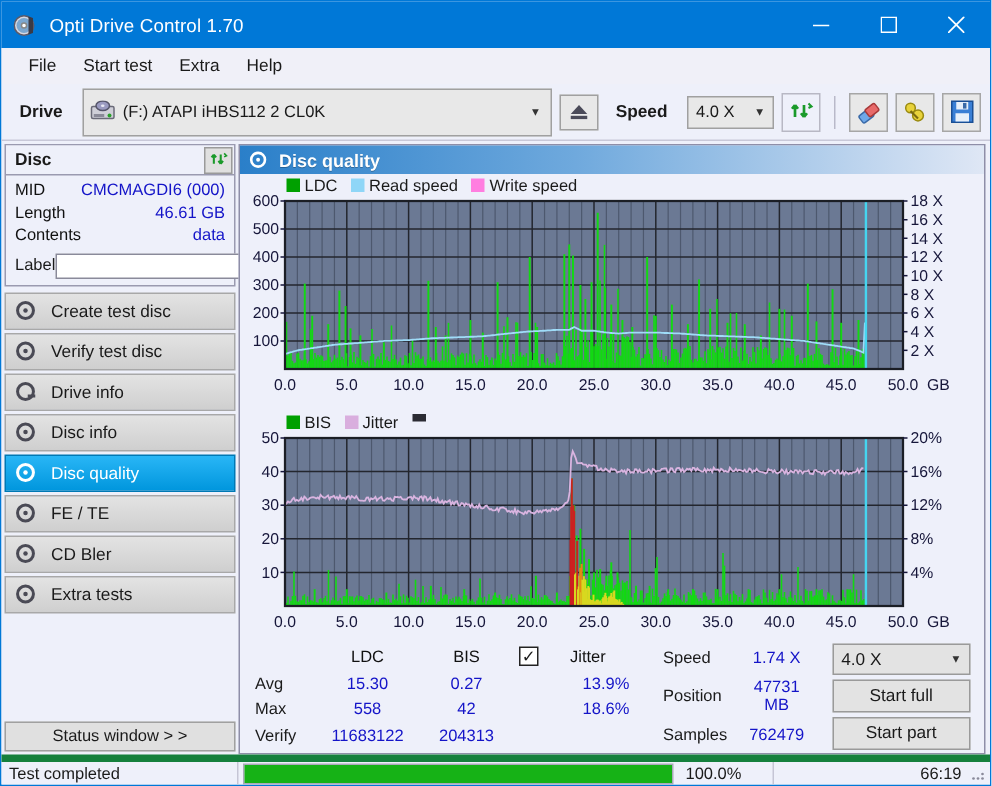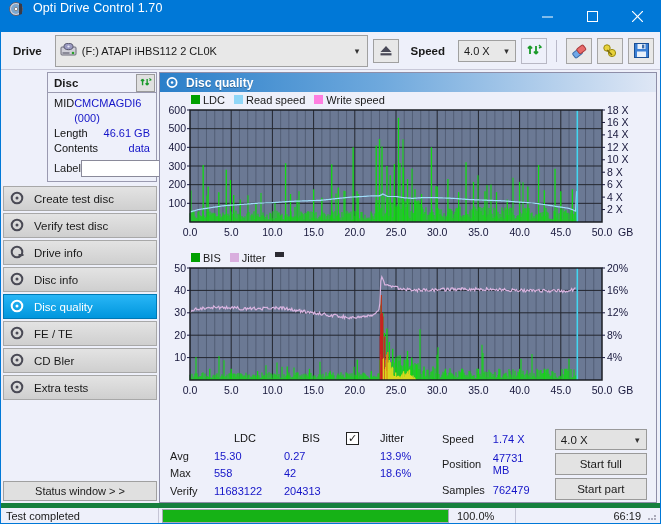--- a/index.html
+++ b/index.html
@@ -13,21 +13,21 @@
   .window {
     width:661px; height:524px;
     border:1px solid #0078d7;
     background:#eef0fa;
     display:flex; flex-direction:column;
     position:relative;
   }
   
   .titlebar {
     height:31px; background:#0078d7; color:#fff;
-    display:flex; 
+    display:flex; align-items:center;
     flex:0 0 31px;
   }
   .titlebar .appicon {
     width:16px; height:16px; margin-left:8px; margin-right:8px;
     position:relative; flex:0 0 16px;
   }
   .titlebar .title { font-size:12.5px; letter-spacing:.1px; }
   .titlebar .spacer { flex:1; }
   .winbtn {
     width:45px; height:31px; display:flex; align-items:center; justify-content:center;
@@ -73,21 +73,21 @@
   }
   .tool-sep { width:1px; height:22px; background:#b9b9c9; margin:0 4px; }
   .tool-icon-btn.flat { background:#eef0fa; border-color:#b8b8c4; }
 
   
   .main { flex:1; display:flex; min-height:0; }
 
   
   .leftcol { width:158px; flex:0 0 158px; display:flex; flex-direction:column;
              background:#eef0fa; padding:2px 2px 0 2px; }
-  .disc-panel { border:1px solid #9a9ab0; background:#eef0fa; margin-bottom:4px;margin-left:44px; }
+  .disc-panel { border:1px solid #9a9ab0; background:#eef0fa; margin-bottom:4px; }
   .disc-head {
     height:20px; display:flex; align-items:center; justify-content:space-between;
     border-bottom:1px solid #9a9ab0; padding-left:6px; background:#eef0fa;
   }
   .disc-head .t { font-weight:bold; font-size:11.5px; }
   .refresh-btn {
     width:19px; height:18px; background:#e0e0e0; border:1px solid #9a9a9a;
     margin-right:1px; display:flex; align-items:center; justify-content:center;
   }
   .disc-rows { padding:3px 6px 4px 6px; }
@@ -134,21 +134,21 @@
   .legend .sw { width:9px; height:9px; display:inline-block; }
   .legend .lg { display:flex; align-items:center; gap:3px; margin-right:5px;}
 
   .plotwrap { position:relative; }
   svg { display:block; }
 
   
   .stats { display:flex; padding:3px 2px 2px 6px; flex:0 0 auto; font-size:11px; }
   .stats table { border-collapse:collapse; font-size:11px; }
   .stats td { padding:0 4px; height:16px; }
-  .num { color:#1414c8; text-align:left; }
+  .num { color:#1414c8; text-align:center; }
   .hdr { text-align:center; color:#111; }
   .checkbox {
     width:13px; height:13px; border:1.5px solid #222; background:#fff;
     display:inline-flex; align-items:center; justify-content:center; font-size:11px;
     vertical-align:middle;
   }
   .btn-std {
     background:#e3e3e3; border:1px solid #9a9a9a; height:22px; width:92px;
     display:flex; align-items:center; justify-content:center; font-size:11.5px;
   }
@@ -194,20 +194,26 @@
         </svg>
     </div>
     <div class="winbtn close-btn">
       <svg width="11" height="11" viewBox="0 0 11 11">
           <line x1="0" y1="0" x2="11" y2="11" stroke="#fff" stroke-width="1.2"></line>
           <line x1="11" y1="0" x2="0" y2="11" stroke="#fff" stroke-width="1.2"></line>
         </svg>
     </div>
   </div>
 
+  <div class="menubar">
+    <div class="mi">File</div>
+    <div class="mi">Start test</div>
+    <div class="mi">Extra</div>
+    <div class="mi">Help</div>
+  </div>
 
   <div class="toolbar">
     <span class="tb-label">Drive</span>
     <div class="drive-combo">
       <span class="dicon">
         <svg width="18" height="15" viewBox="0 0 18 15">
           <rect x="1" y="4" width="15" height="8" rx="1" fill="#cfcfd8" stroke="#6a6a78"></rect>
           <rect x="2.5" y="9" width="7" height="2" fill="#8a8a98"></rect>
           <circle cx="13" cy="10" r="1.3" fill="#2aa02a"></circle>
           <ellipse cx="8.5" cy="3.5" rx="4.5" ry="3.2" fill="#9a9ac0" stroke="#55556a"></ellipse>

